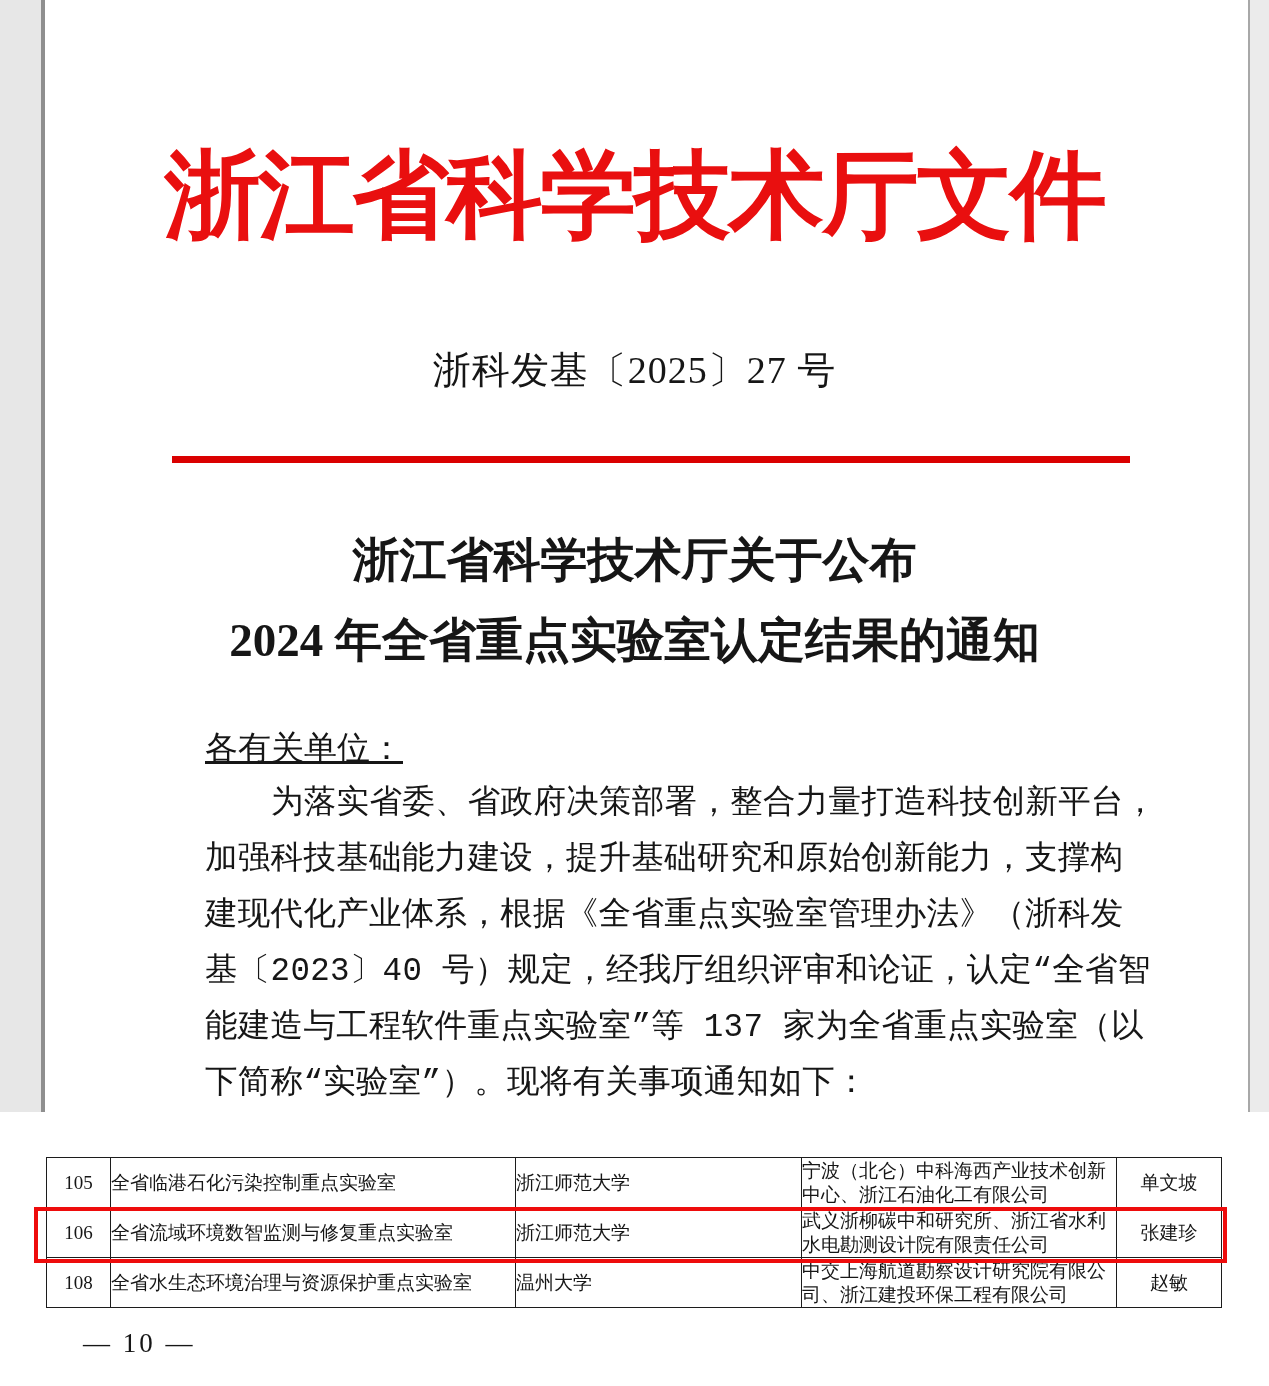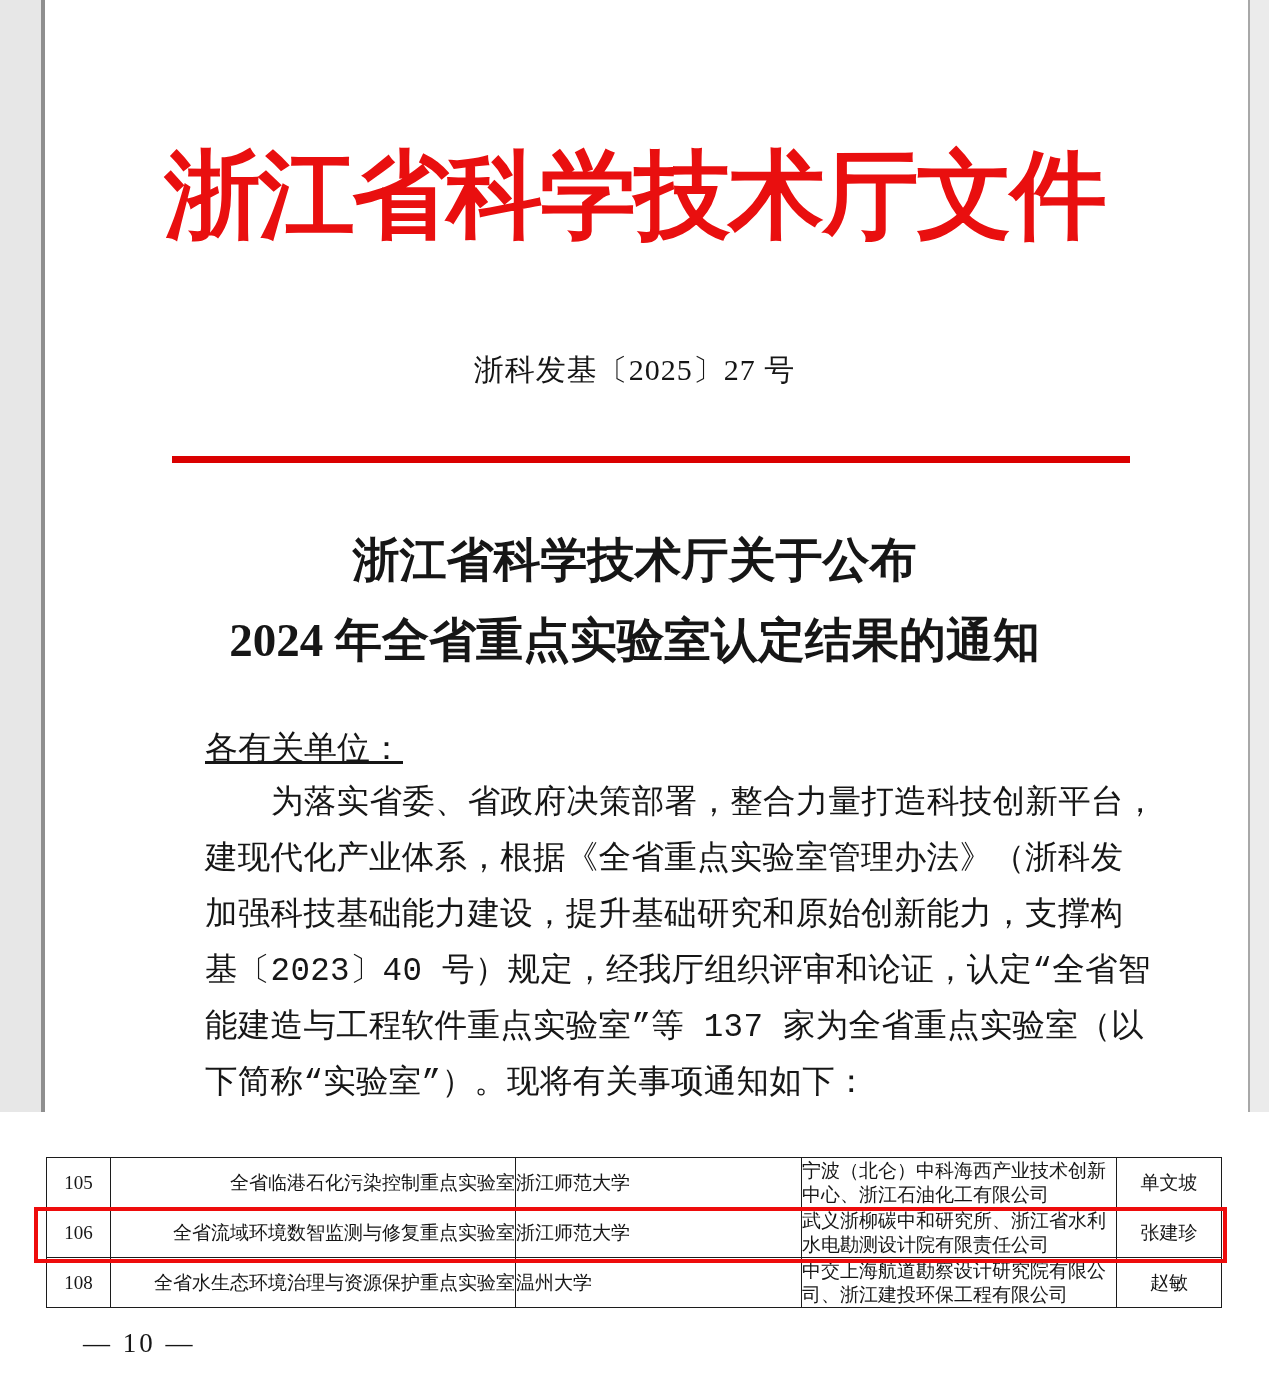--- a/index.html
+++ b/index.html
@@ -23,21 +23,21 @@
 
   
   .doc-title{
     left:0;top:138px;width:1269px;line-height:115px;text-align:center;
     font-size:96px;font-weight:bold;color:#e90f0f;letter-spacing:-2px;
     white-space:nowrap;
   }
   
   .doc-number{
     left:0;top:348px;width:1269px;line-height:44px;text-align:center;
-    font-size:30px;letter-spacing:1px;
+    font-size:38px;letter-spacing:1px;
   }
   
   .red-rule{
     left:172px;top:456px;width:958px;height:7px;background:#da0000;
   }
   
   .notice-title{
     left:0;top:520px;width:1269px;text-align:center;
     font-size:47px;font-weight:bold;line-height:80px;white-space:nowrap;
   }
@@ -58,21 +58,21 @@
   table.labs{
     border-collapse:collapse;table-layout:fixed;width:1170px;
     font-size:19px;
   }
   table.labs td{
     border:1.6px solid #1c1c1c;vertical-align:middle;
     padding:0;overflow:hidden;
   }
   table.labs tr{height:50px;}
   td.c-no{width:63px;text-align:center;}
-  td.c-lab{width:404px;padding-left:17px;text-align:right;}
+  td.c-lab{width:404px;padding-left:17px;}
   td.c-inst{width:285px;padding-left:12px;}
   td.c-part{width:314px;padding:2px 6px 2px 9px;line-height:24px;}
   td.c-dir{width:104px;text-align:center;}
 
   
   .highlight-box{
     left:34px;top:1207px;width:1185px;height:48px;
     border:4px solid #ee0c0c;background:transparent;z-index:5;
   }
 
@@ -95,22 +95,22 @@
 
 <div class="abs notice-title">
   <div>浙江省科学技术厅关于公布</div>
   <div>2024 年全省重点实验室认定结果的通知</div>
 </div>
 
 <div class="abs salutation">各有关单位：</div>
 
 <div class="abs body-para">
   <div class="line indent">为落实省委、省政府决策部署，整合力量打造科技创新平台，</div>
+  <div class="line">加强科技基础能力建设，提升基础研究和原始创新能力，支撑构</div>
   <div class="line">建现代化产业体系，根据《全省重点实验室管理办法》（浙科发</div>
-  <div class="line">加强科技基础能力建设，提升基础研究和原始创新能力，支撑构</div>
   <div class="line">基〔2023〕40 号）规定，经我厅组织评审和论证，认定“全省智</div>
   <div class="line">能建造与工程软件重点实验室”等 137 家为全省重点实验室（以</div>
   <div class="line">下简称“实验室”）。现将有关事项通知如下：</div>
 </div>
 
 <div class="abs labs-table-wrap">
   <table class="labs">
     <tbody>
         <tr>
       <td class="c-no">105</td>

